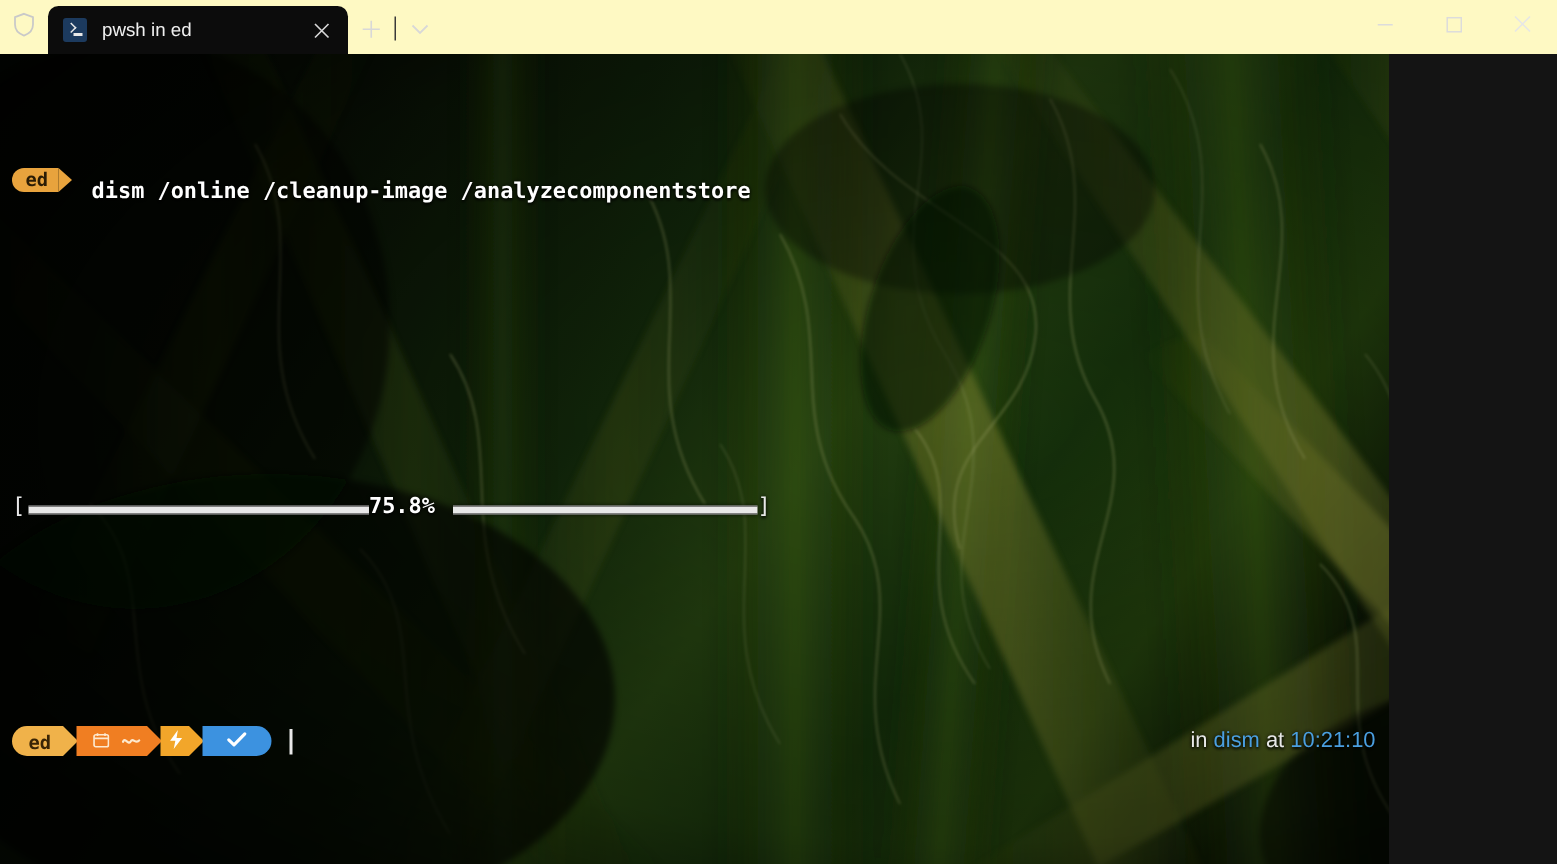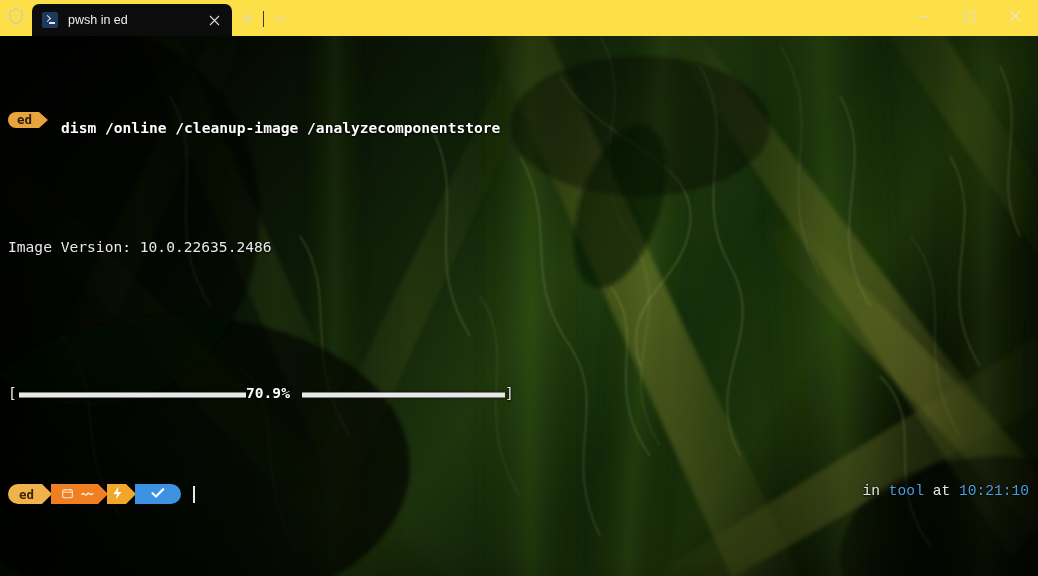--- a/index.html
+++ b/index.html
@@ -19,21 +19,21 @@
     width: 1038px;
     height: 576px;
     background: #141414;
     overflow: hidden;
   }
 
   
   .titlebar {
     position: relative;
     height: 36px;
-    background: #fde047;
+    background: #fef9c3;
     display: flex;
     align-items: flex-end;
     z-index: 20;
   }
   .shield-slot {
     width: 32px;
     height: 36px;
     display: flex;
     align-items: center;
     justify-content: center;
@@ -128,21 +128,21 @@
     display: flex;
     align-items: center;
     justify-content: center;
   }
 
   
   .term {
     position: absolute;
     left: 0;
     top: 36px;
-    width: 1038px;
+    width: 926px;
     height: 540px;
     overflow: hidden;
     background: #0d1408;
   }
   .bgwrap {
     position: absolute;
     inset: 0;
     overflow: hidden;
   }
   .bgwrap svg { position: absolute; left: 0; top: 0; }
@@ -283,21 +283,22 @@
     margin-left: 12px;
   }
   .icon-sm { display: block; }
 
   .rightstatus {
     position: absolute;
     right: 9px;
     top: 447px;
     height: 22px;
     display: flex;
-    font-family: Liberation Mono, monospace;
+    align-items: center;
+    font-family: Liberation Sans, sans-serif;
     font-size: 14.6px;
     color: #e8e8e8;
     text-shadow: 0 0 3px rgba(0,0,0,0.9), 0 1px 2px rgba(0,0,0,0.85);
     white-space: pre;
   }
   .accent { color: #4a9fe0; }
 </style>
 </head>
 <body>
 
@@ -464,28 +465,27 @@
     <div class="screen">
 
       
       <div class="row cmdline">
         <span class="pill-ed">ed</span>
         <span class="pill-arrow"></span>
         <span class="cmdtext">dism /online /cleanup-image /analyzecomponentstore</span>
       </div>
 
       <div class="row blank">&nbsp;</div>
-      <div class="row">Image Version: 10.0.22635.2486</div>
       <div class="row blank">&nbsp;</div>
 
       
       <div class="row progress-row">
         <span class="pb-bracket-l">[</span>
         <span class="pb-line left"></span>
-        <span class="pb-pct">70.9%</span>
+        <span class="pb-pct">75.8%</span>
         <span class="pb-line right"></span>
         <span class="pb-bracket-r">]</span>
       </div>
 
       <div class="row blank">&nbsp;</div>
       
       
       
       
       
@@ -537,17 +537,17 @@
             <svg width="14" height="12" viewBox="0 0 14 12">
               <path d="M1.5 6.2 L5 9.6 L12.2 2.2" fill="none" stroke="#ffffff" stroke-width="2.1" stroke-linecap="round" stroke-linejoin="round"></path>
             </svg>
           </span>
         </span>
       </div>
       <span class="cursorbar"></span>
     </div>
 
     <div class="rightstatus">
-      <span>in</span><span> </span><span class="accent">tool</span><span> </span><span>at</span><span> </span><span class="accent">10:21:10</span>
+      <span>in</span><span> </span><span class="accent">dism</span><span> </span><span>at</span><span> </span><span class="accent">10:21:10</span>
     </div>
 
   </div>
 </div>
 
 </body></html>

